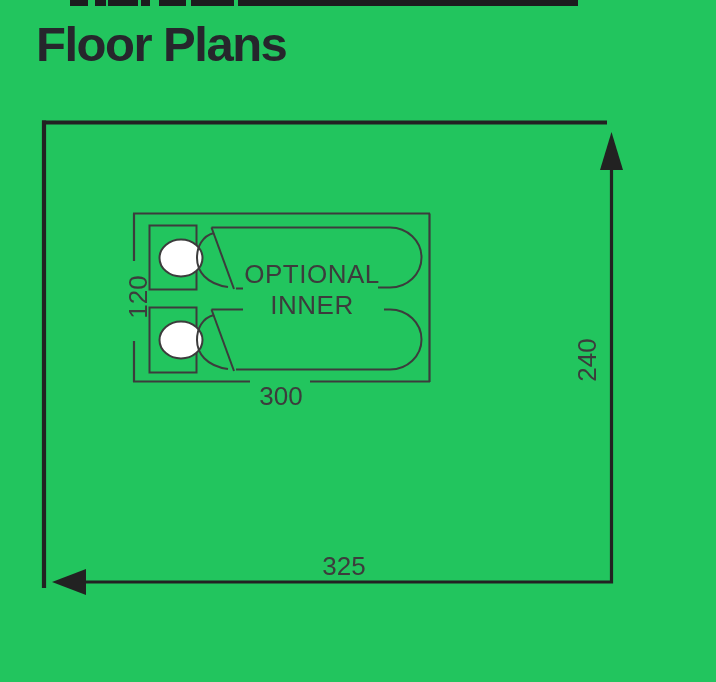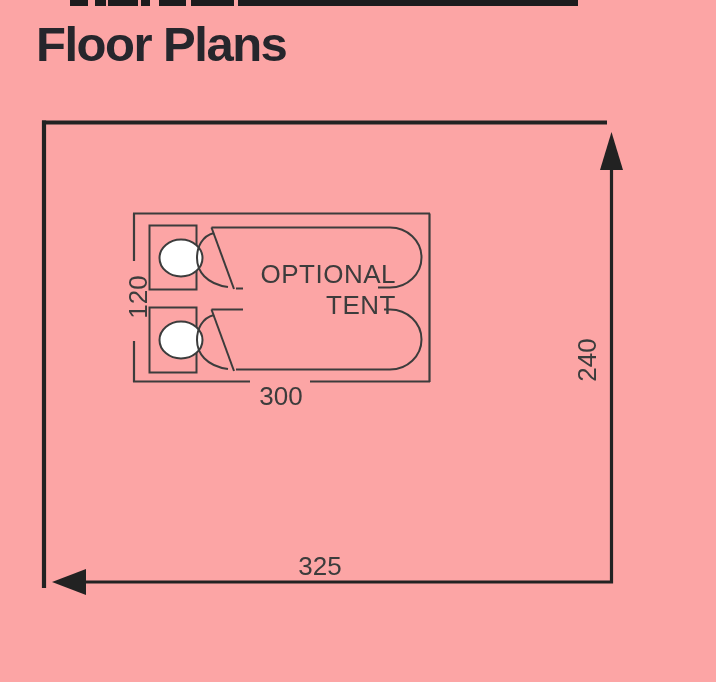--- a/index.html
+++ b/index.html
@@ -3,21 +3,21 @@
 <meta charset="utf-8">
 <style>
   html,body{margin:0;padding:0;}
   body{
     width:716px;height:682px;
     background:#ffffff;
     font-family:"Liberation Sans", sans-serif;
     position:relative;
     overflow:hidden;
   }
-  .stage{position:absolute;left:0;top:0;width:716px;height:682px;background:#fca5a5;}
+  .stage{position:absolute;left:0;top:0;width:716px;height:682px;background:#22c55e;}
 
   
   .topbar-seg{position:absolute;top:0;height:6px;background:#1c1c1e;}
 
   .page-title{
     position:absolute;left:36px;top:20px;
     font-size:49px;font-weight:bold;letter-spacing:-1.5px;
     color:#26262c;margin:0;line-height:1.0;
   }
 
@@ -26,21 +26,21 @@
   .dim-label{
     position:absolute;
     font-size:26px;color:#3c3c3c;
     text-align:center;line-height:1;
     white-space:nowrap;
   }
   .rot{transform:rotate(-90deg);transform-origin:center center;}
 
   .inner-label{
     position:absolute;left:228px;top:259px;width:168px;
-    font-size:26px;color:#3c3c3c;text-align:right;
+    font-size:26px;color:#3c3c3c;text-align:center;
     line-height:31px;letter-spacing:0.5px;
   }
 </style>
 </head>
 <body>
 
 <div class="stage">
 
   <div>
     <div class="topbar-seg" style="left:70px;width:18px;"></div>
@@ -86,24 +86,24 @@
       <rect x="149.5" y="307.5" width="47" height="65"></rect>
       <ellipse cx="181" cy="340" rx="21.5" ry="18.5" fill="#ffffff"></ellipse>
       <path d="M 214 315 C 202 318 197 329 197 340 C 197 353 206 366 228 369"></path>
       <path d="M 211.5 309.5 H 243 M 384 309.5 H 390 A 31.5 30 0 0 1 390 369.5 L 236 369.5"></path>
       <path d="M 211.5 309.5 L 234 371"></path>
     </g>
   </svg>
 
   <div class="inner-label">
     <div>OPTIONAL</div>
-    <div>TENT</div>
+    <div>INNER</div>
   </div>
 
   <div class="dim-label rot" style="left:110px;top:284px;width:56px;">120</div>
 
   <div class="dim-label" style="left:253px;top:383px;width:56px;">300</div>
 
   <div class="dim-label rot" style="left:559px;top:347px;width:56px;">240</div>
 
-  <div class="dim-label" style="left:292px;top:553px;width:56px;">325</div>
+  <div class="dim-label" style="left:316px;top:553px;width:56px;">325</div>
 
 </div>
 
 </body></html>

